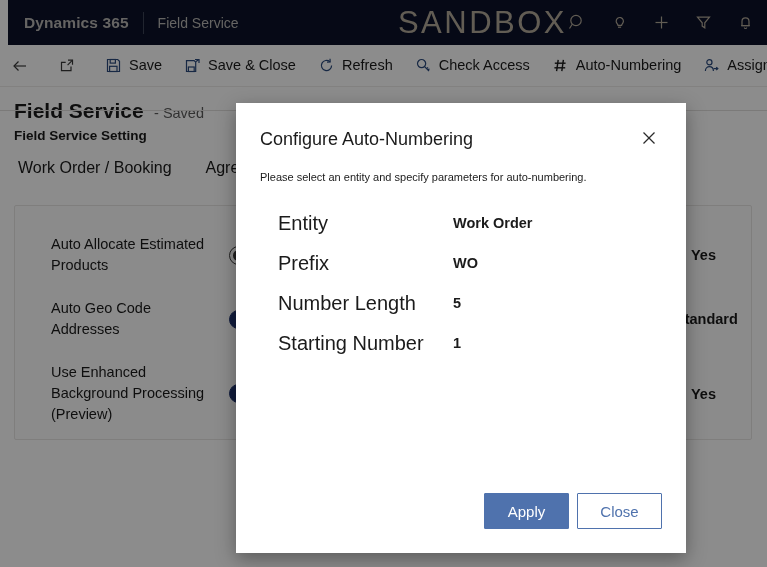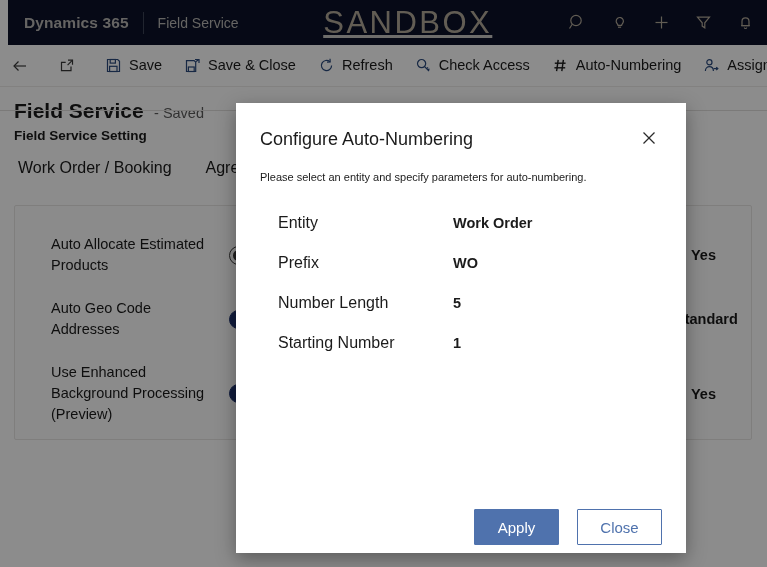--- a/index.html
+++ b/index.html
@@ -35,21 +35,21 @@
     width: 1px; height: 22px;
     background: #3d4456;
     margin: 0 14px;
   }
   .app-name {
     font-size: 14px; color: #b9b7b4;
     font-weight: normal;
   }
   .sandbox-wrap {
     flex: 1;
-    display: flex; justify-content: center; align-items: center; text-decoration: underline;
+    display: flex; justify-content: flex-end; align-items: center;
   }
   .sandbox {
     font-size: 31px;
     letter-spacing: 2.5px;
     color: #b3a99a;
     font-weight: 300;
     font-family: "Liberation Sans", sans-serif;
     margin-left: 10px;
   }
   .top-icons {
@@ -222,34 +222,34 @@
   .dlg-fields {
     padding: 26px 24px 0 42px;
     flex: 1;
   }
   .field-row {
     display: flex; align-items: flex-start;
     margin-bottom: 20px;
   }
   .field-label {
     width: 175px;
-    font-size: 16px;
+    font-size: 20px;
     color: #1b1b1b;
     line-height: 20px;
   }
   .field-value {
     font-size: 14.5px;
     color: #1b1b1b;
     font-weight: bold;
     line-height: 20px;
   }
   .dlg-footer {
-    padding: 0 24px 8px 24px;
+    padding: 0 24px 24px 24px;
     display: flex; justify-content: flex-end; align-items: center;
-    gap: 18px;
+    gap: 8px;
   }
   .btn {
     height: 36px;
     min-width: 85px;
     font-size: 15px;
     font-family: "Liberation Sans", sans-serif;
     display: flex; align-items: center; justify-content: center;
     cursor: pointer;
     border-radius: 1px;
     padding: 0 18px;

